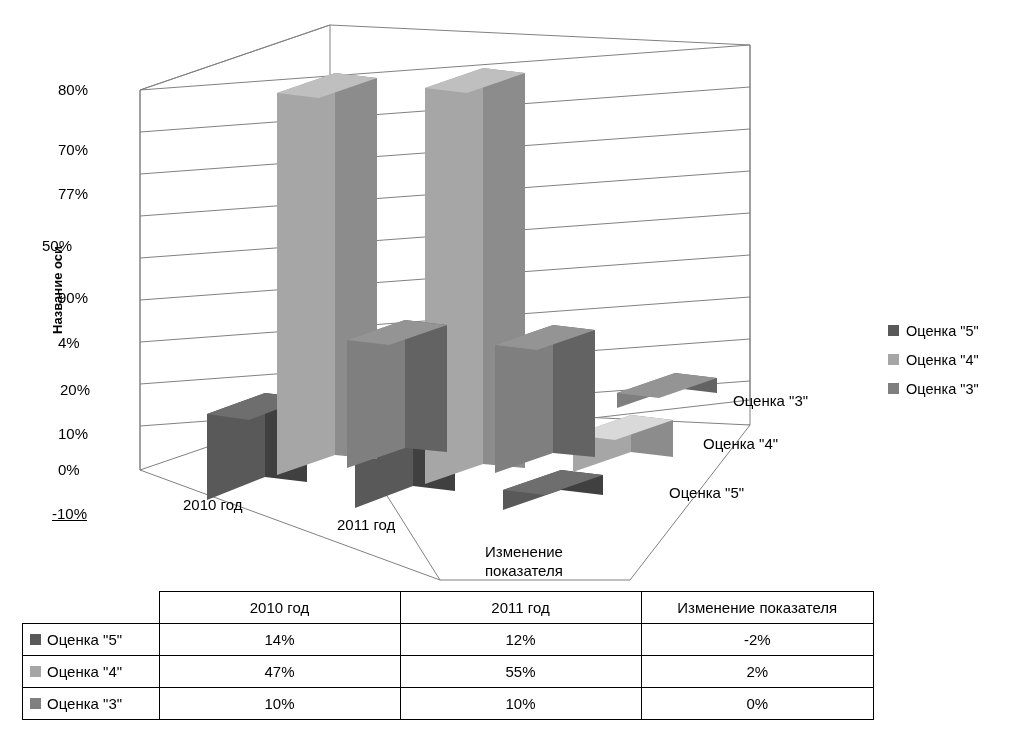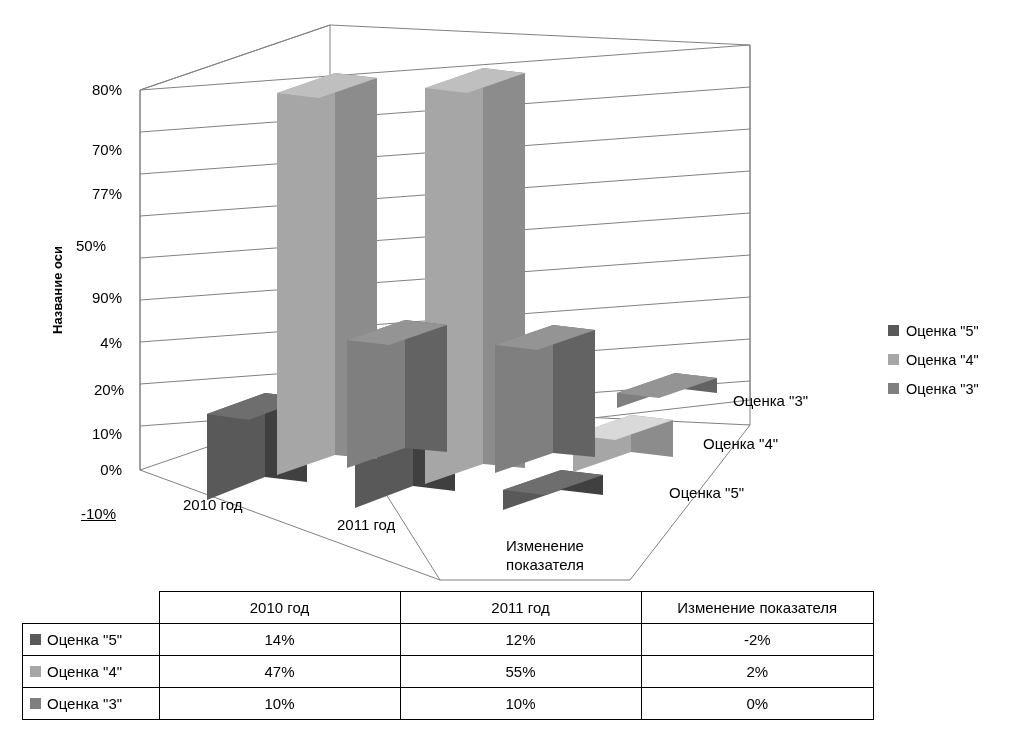--- a/index.html
+++ b/index.html
@@ -36,34 +36,33 @@
     font-size: 13px;
     font-weight: bold;
     transform: rotate(-90deg);
     transform-origin: 60px 60px;
     white-space: nowrap;
   }
 
   .ytick {
     position: absolute;
     width: 64px;
-    text-align: right;
     font-size: 15px;
   }
 
   .cat-label {
     position: absolute;
     font-size: 15px;
     white-space: nowrap;
   }
   .cat-label.two-line {
     white-space: normal;
-    text-align: center;
     line-height: 1.25;
     width: 120px;
+    margin-top: 6px;
   }
 
   .series-label {
     position: absolute;
     font-size: 15px;
     white-space: nowrap;
   }
 
   .legend {
     position: absolute;

